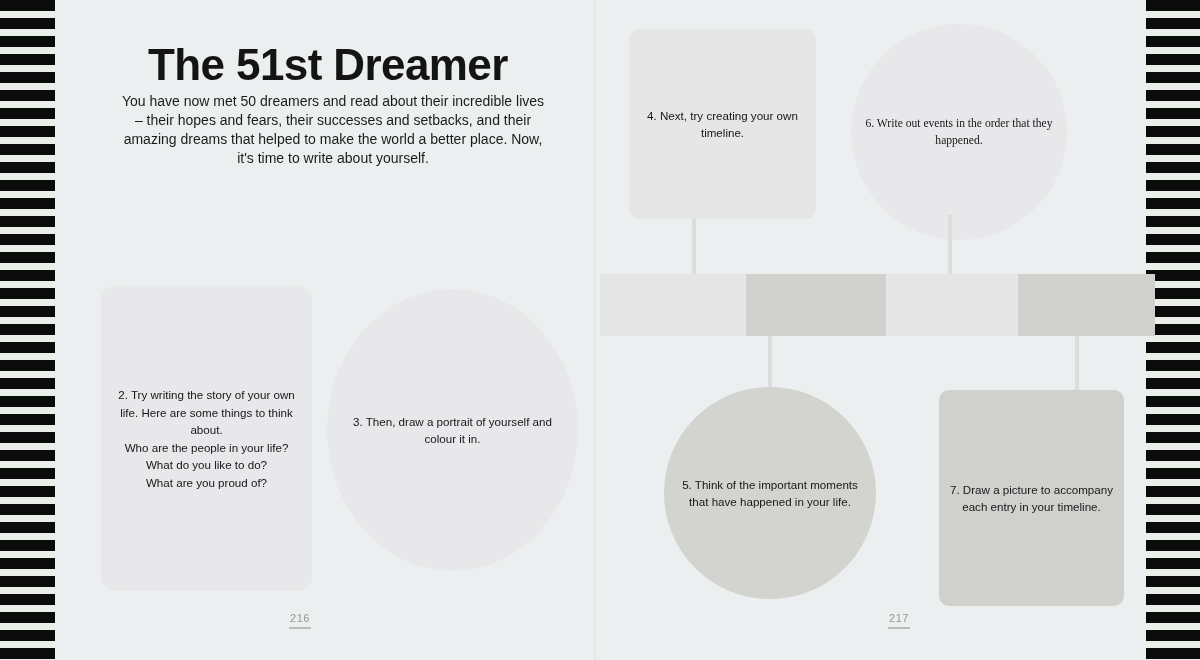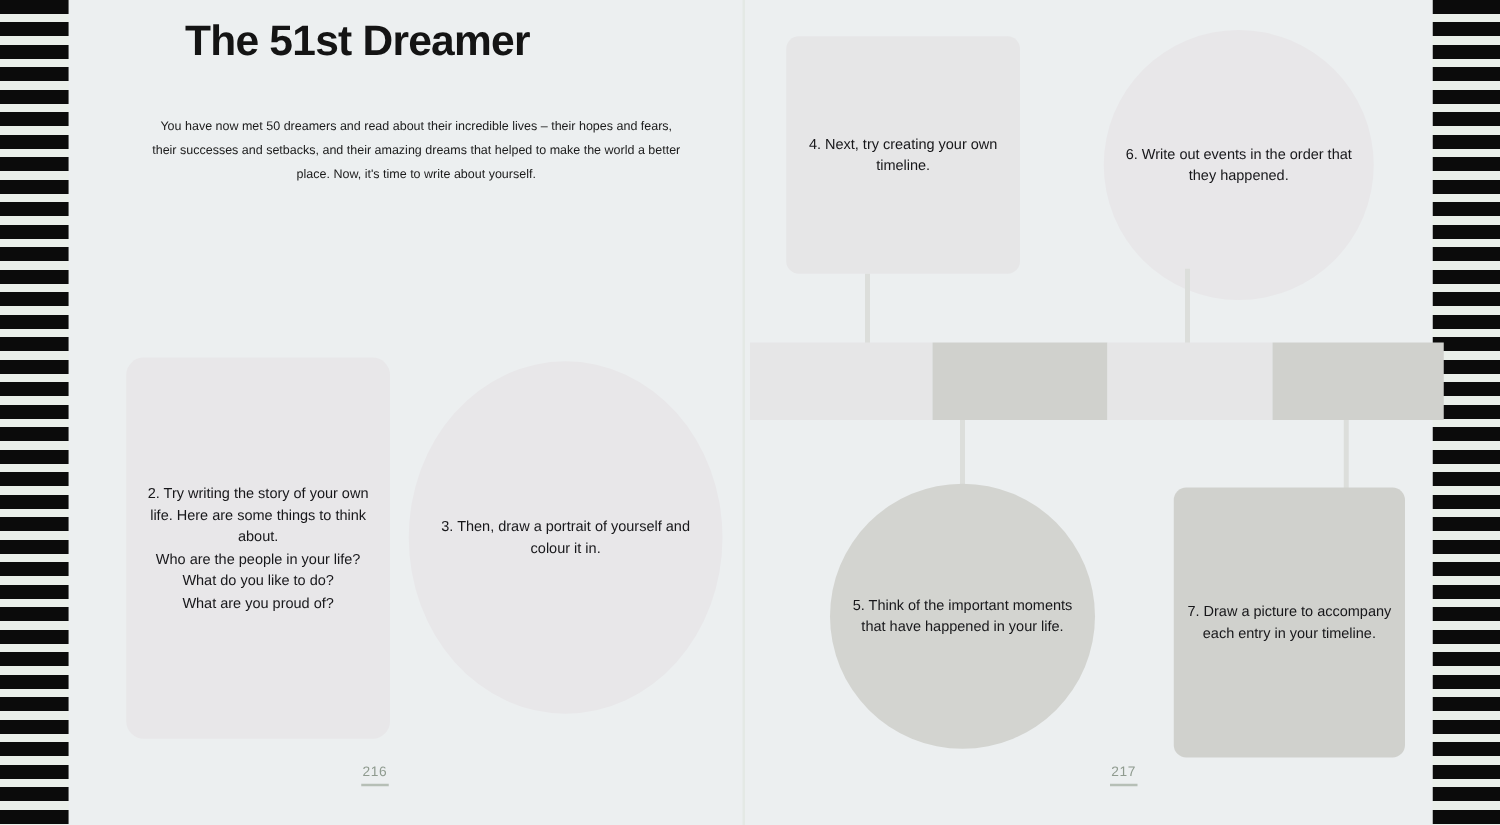--- a/index.html
+++ b/index.html
@@ -52,34 +52,34 @@
     left: 594px;
     width: 2px;
     height: 660px;
     background: #e4e9e5;
   }
 
   
   .title {
     position: absolute;
     left: 148px;
-    top: 14px;
-    font-size: 34px;
+    top: 40px;
+    font-size: 44px;
     font-weight: 700;
     letter-spacing: -0.6px;
     color: #141414;
     white-space: nowrap;
   }
   .intro {
     position: absolute;
     left: 118px;
     top: 92px;
     width: 430px;
     text-align: center;
-    font-size: 10px;
+    font-size: 14px;
     line-height: 19px;
     color: #1b1b1b;
   }
 
   
   .shape {
     position: absolute;
     display: flex;
     align-items: center;
     justify-content: center;
@@ -101,21 +101,21 @@
   .r-lg  { border-radius: 14px; }
   .r-md  { border-radius: 10px; }
   .circle  { border-radius: 50%; }
   .ellipse { border-radius: 50%; }
 
   
   #box1 { left: 95px;  top: 181px; width: 474px;  height: 93px; }
   #box2 { left: 101px; top: 286px; width: 211px;  height: 305px; }
   #ellipse3 { left: 327px; top: 289px; width: 251px; height: 282px; }
   #box4 { left: 629px; top: 29px;  width: 187px;  height: 190px; }
-  #circle6 { left: 883px; top: 24px;  width: 216px;  height: 216px; }
+  #circle6 { left: 851px; top: 24px;  width: 216px;  height: 216px; font-family: Liberation Serif, serif; }
   #circle5 { left: 664px; top: 387px; width: 212px;  height: 212px; }
   #box7 { left: 926px; top: 390px; width: 185px;  height: 216px; margin-left: 13px; }
 
   
   .bar {
     position: absolute;
     top: 274px;
     height: 62px;
   }
   #bar-seg-0 { left: 600px;  width: 146px; background: #e6e6e7; }

